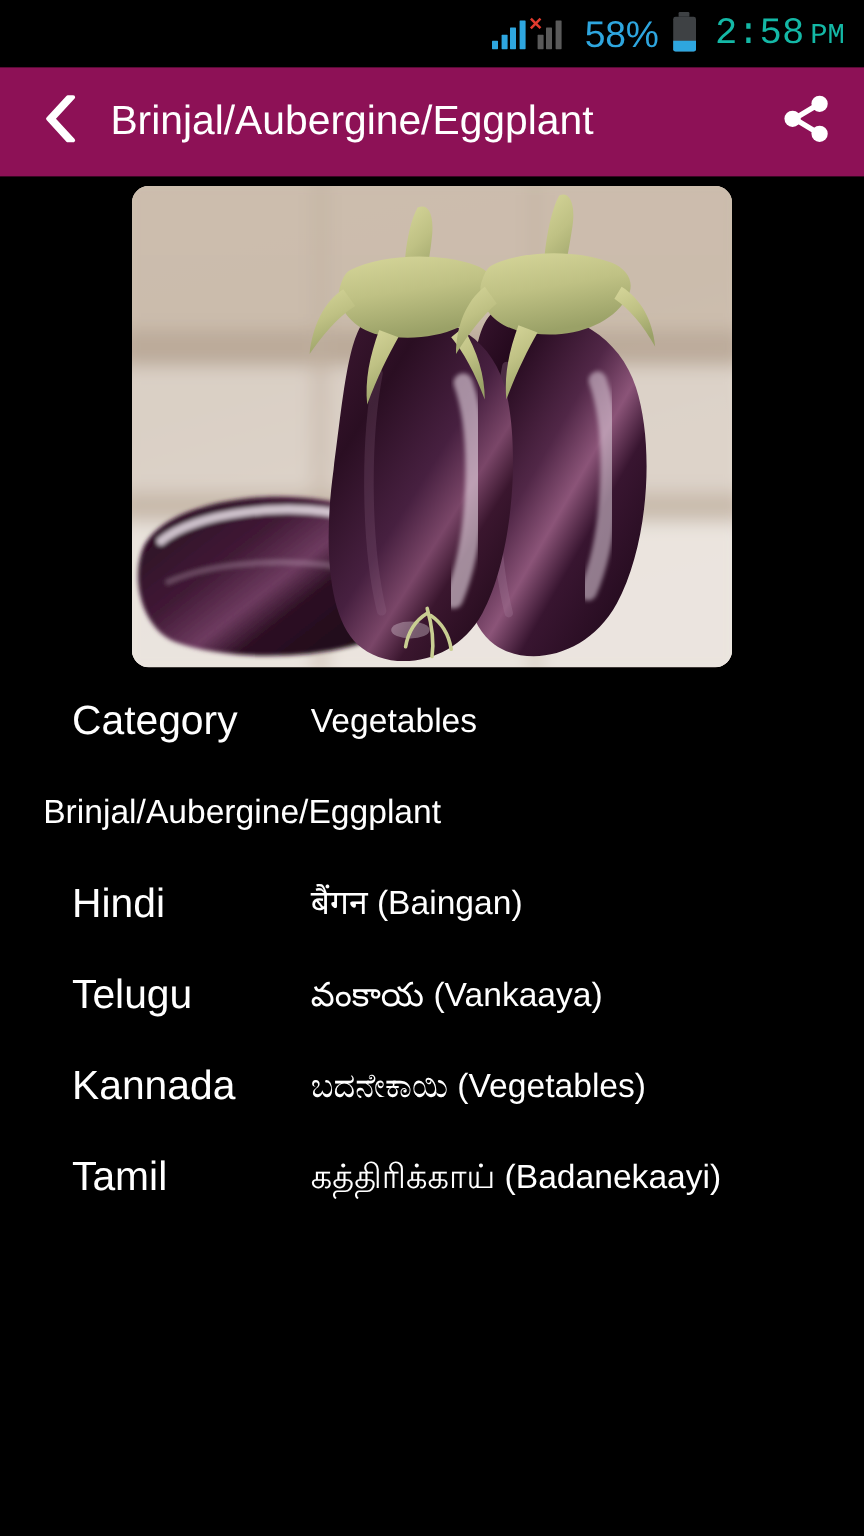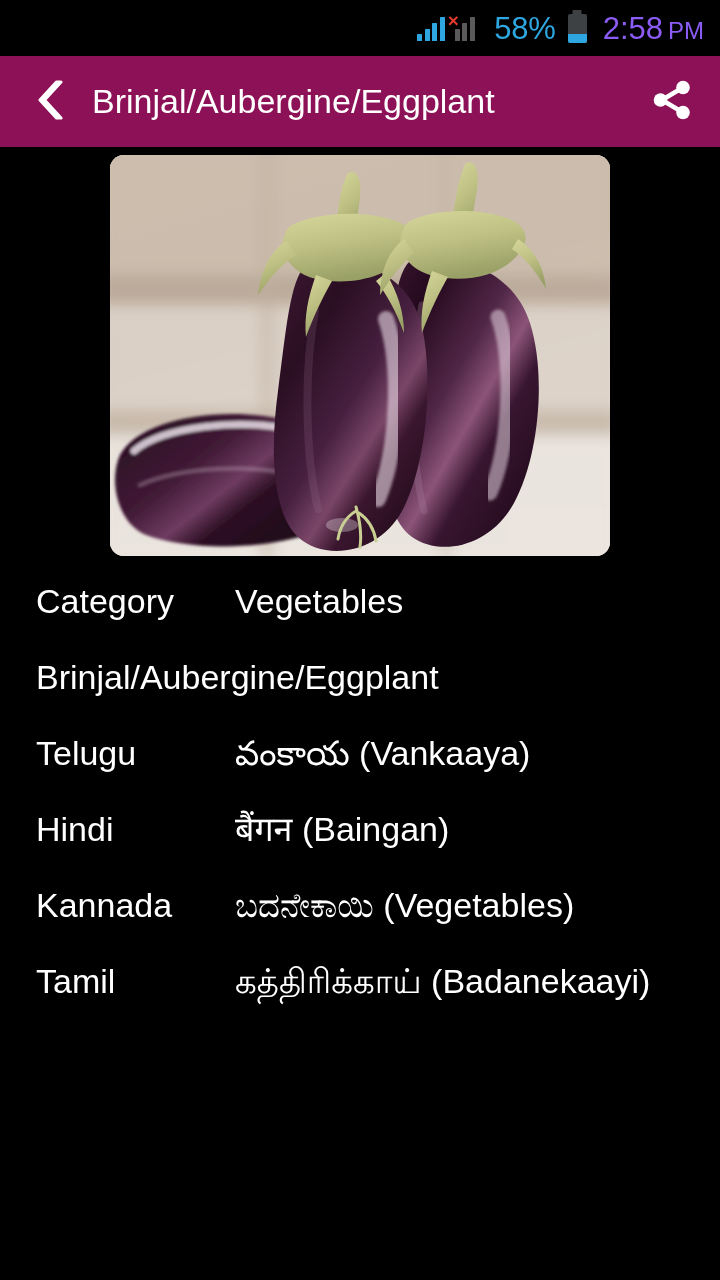--- a/index.html
+++ b/index.html
@@ -88,27 +88,28 @@
   .batt-fill {
     position: absolute;
     left: 0;
     bottom: 0;
     width: 100%;
     height: 28%;
     background: #2EA6DF;
     border-radius: 0 0 2px 2px;
   }
   .clock {
-    color: #8b5cf6;
+    color: #14b8a6;
     font-size: 31px;
     line-height: 1;
     margin-left: 6px;
     display: flex;
     align-items: baseline;
     gap: 5px;
+    font-family: Liberation Mono, monospace;
   }
   .clock .ampm { font-size: 24px; }
 
   
   .app-bar {
     height: 91px;
     background: #8D1156;
     display: flex;
     align-items: center;
     padding: 0 22px 0 26px;
@@ -167,25 +168,26 @@
     padding: 0 20px 0 36px;
     margin-bottom: 14px;
     box-sizing: border-box;
   }
   .row .lbl {
     width: 199px;
     flex: 0 0 199px;
     color: #FFFFFF;
     font-size: 34px;
     line-height: 62px;
+    margin-left: 24px;
   }
   .row .val {
     flex: 1 1 auto;
     color: #FFFFFF;
-    font-size: 34px;
+    font-size: 28px;
     line-height: 62px;
     word-break: break-word;
   }
   .row .val .native {
     font-family: "DejaVu Sans", "Liberation Sans", sans-serif;
   }
 </style>
 </head>
 <body>
 
@@ -354,36 +356,36 @@
   <div class="row">
     <div class="lbl">Category</div>
     <div class="val">Vegetables</div>
   </div>
 
   <div class="row">
     <div class="val">Brinjal/Aubergine/Eggplant</div>
   </div>
 
   <div class="row">
+    <div class="lbl">Hindi</div>
+    <div class="val">
+      <span class="native">बैंगन</span>
+      <span>(Baingan)</span>
+    </div>
+  </div>
+
+  <div class="row">
     <div class="lbl">Telugu</div>
     <div class="val">
       <span class="native">వంకాయ</span>
       <span>(Vankaaya)</span>
     </div>
   </div>
 
   <div class="row">
-    <div class="lbl">Hindi</div>
-    <div class="val">
-      <span class="native">बैंगन</span>
-      <span>(Baingan)</span>
-    </div>
-  </div>
-
-  <div class="row">
     <div class="lbl">Kannada</div>
     <div class="val">
       <span class="native">ಬದನೇಕಾಯಿ</span>
       <span>(Vegetables)</span>
     </div>
   </div>
 
   <div class="row">
     <div class="lbl">Tamil</div>
     <div class="val">

